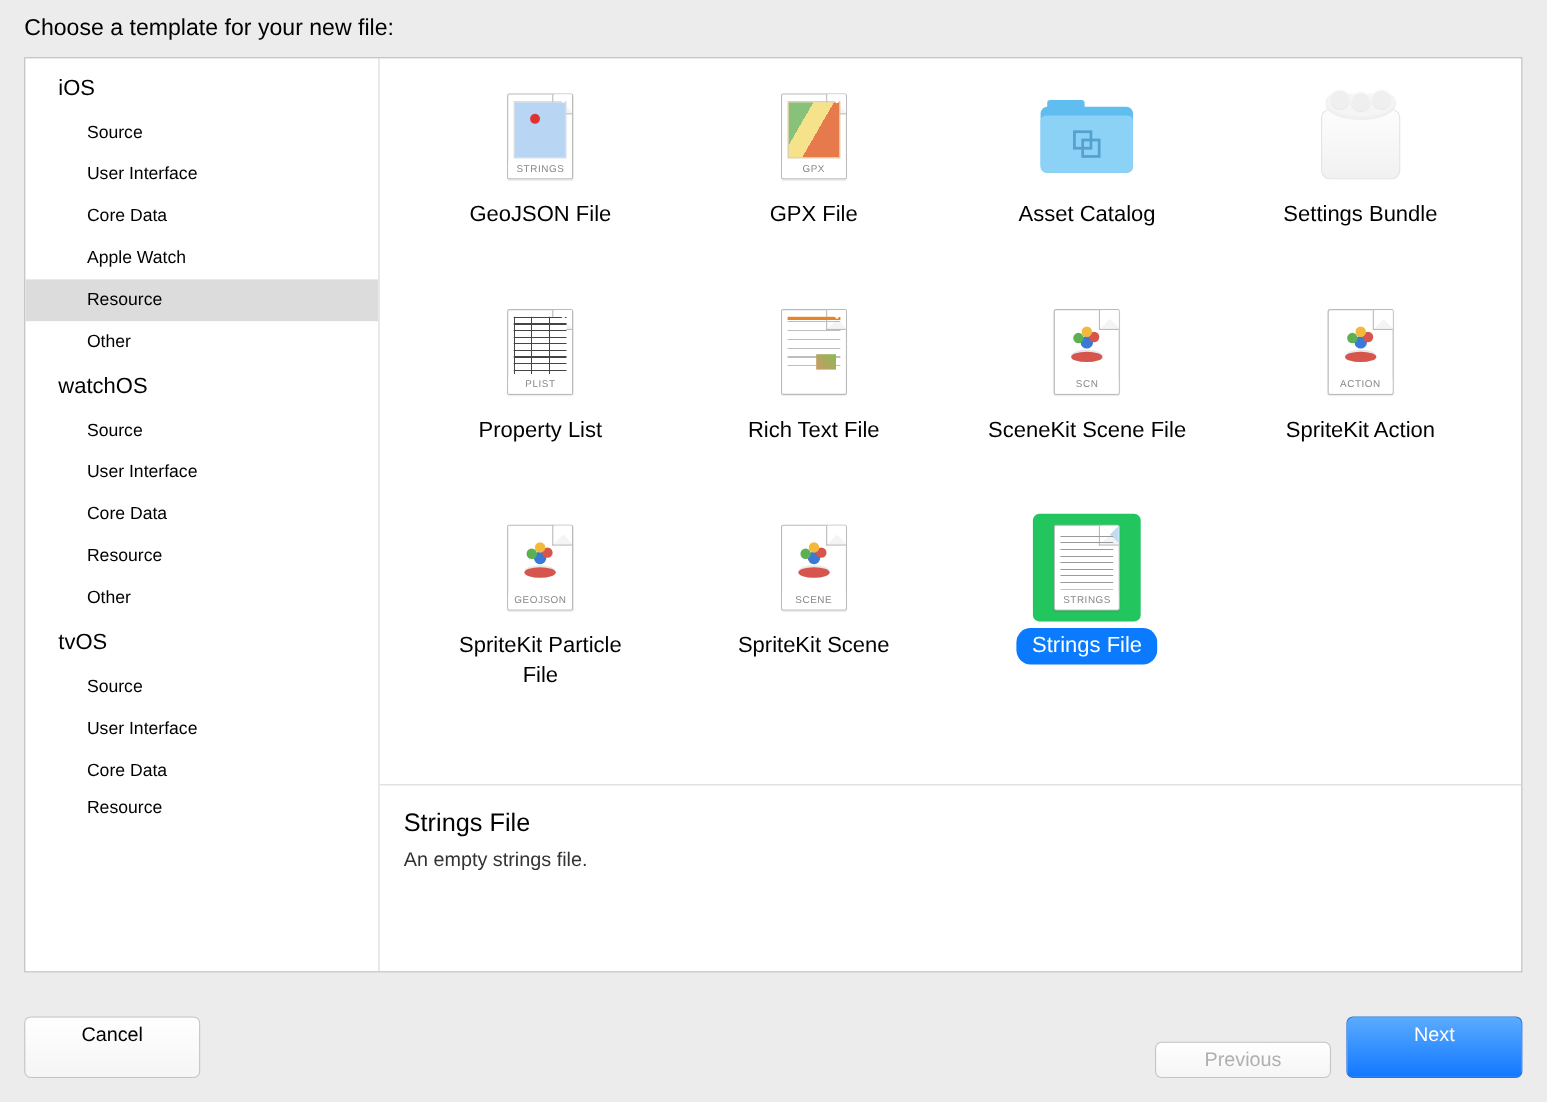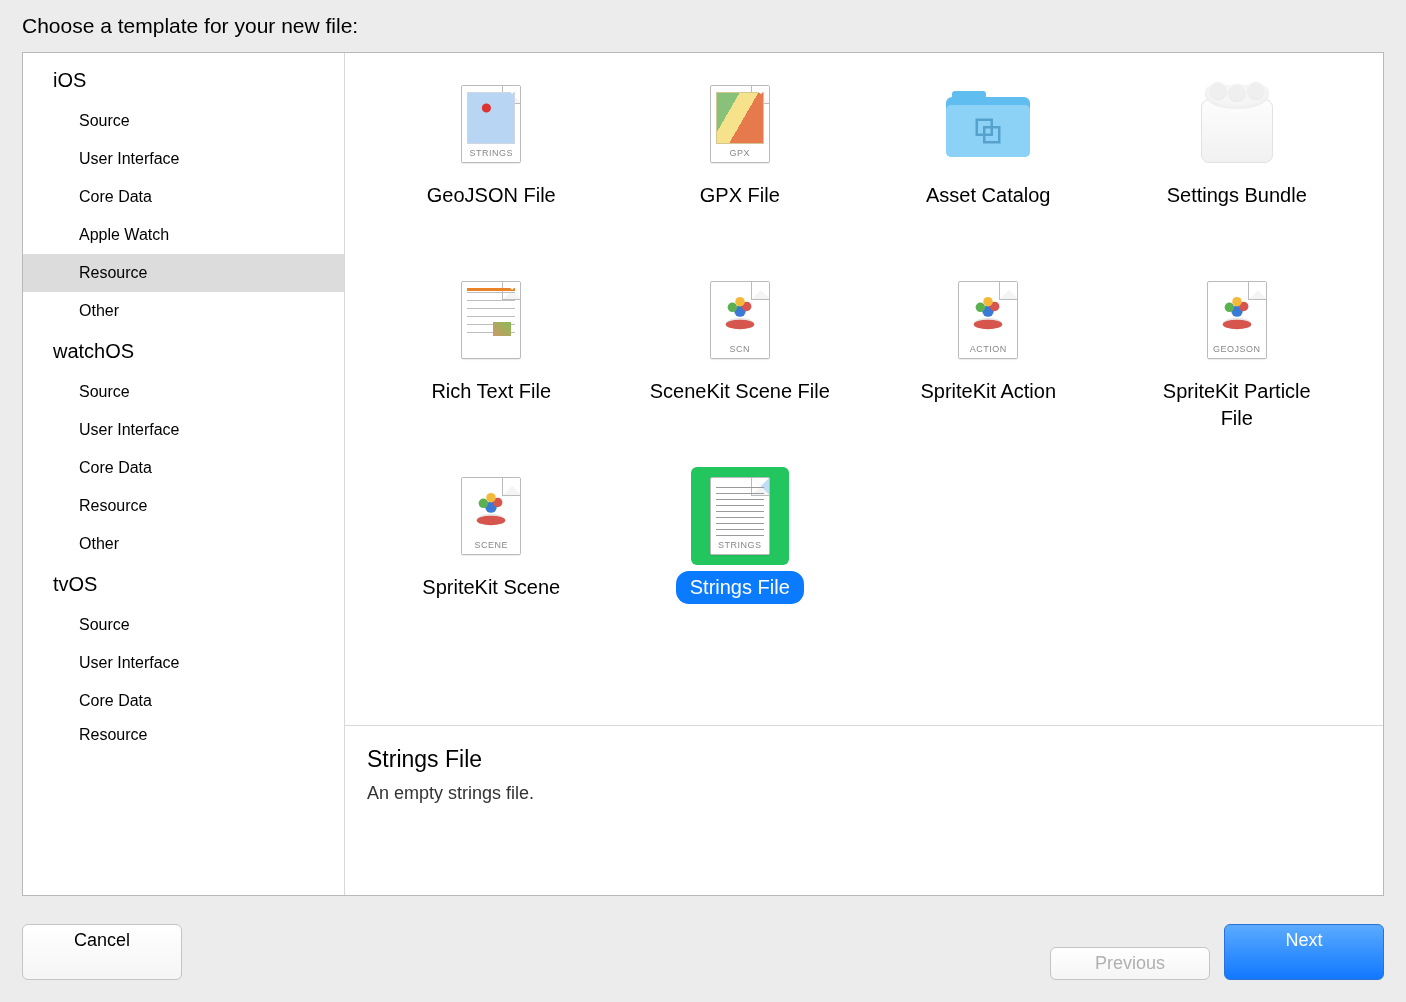--- a/index.html
+++ b/index.html
@@ -12,21 +12,21 @@
     color: #000;
   }
   .window { width: 100%; height: 100%; display: flex; flex-direction: column; }
   .header {
     padding: 14px 22px 14px 22px;
     font-size: 21px;
   }
   .main {
     flex: 1;
     display: flex;
-    margin: 0 22px 0 22px;
+    margin: 0 22px 12px 22px;
     border: 1px solid #b9b9b9;
     background: #fff;
     min-height: 0;
   }
   .sidebar {
     width: 322px;
     border-right: 1px solid #d8d8d8;
     overflow-y: hidden;
     padding-top: 6px;
   }
@@ -353,20 +353,32 @@
                 <div class="knob k3"></div>
               </div>
             </div>
      <div class="label">Settings Bundle</div>
           </div>
           <div class="tmpl">
             <div class="icon-wrap">
               <div class="file">
     <div class="dogear-mask"></div>
     <div class="body">
+                  <div class="thumb-plist"></div>
+                </div>
+    <div class="tag">PLIST</div>
+  </div>
+            </div>
+     <div class="label">Property List</div>
+          </div>
+          <div class="tmpl">
+            <div class="icon-wrap">
+              <div class="file">
+    <div class="dogear-mask"></div>
+    <div class="body">
                   <div class="thumb-rtf"></div>
                 </div>
 
   </div>
             </div>
      <div class="label">Rich Text File</div>
           </div>
           <div class="tmpl">
             <div class="icon-wrap">
               <div class="file">

